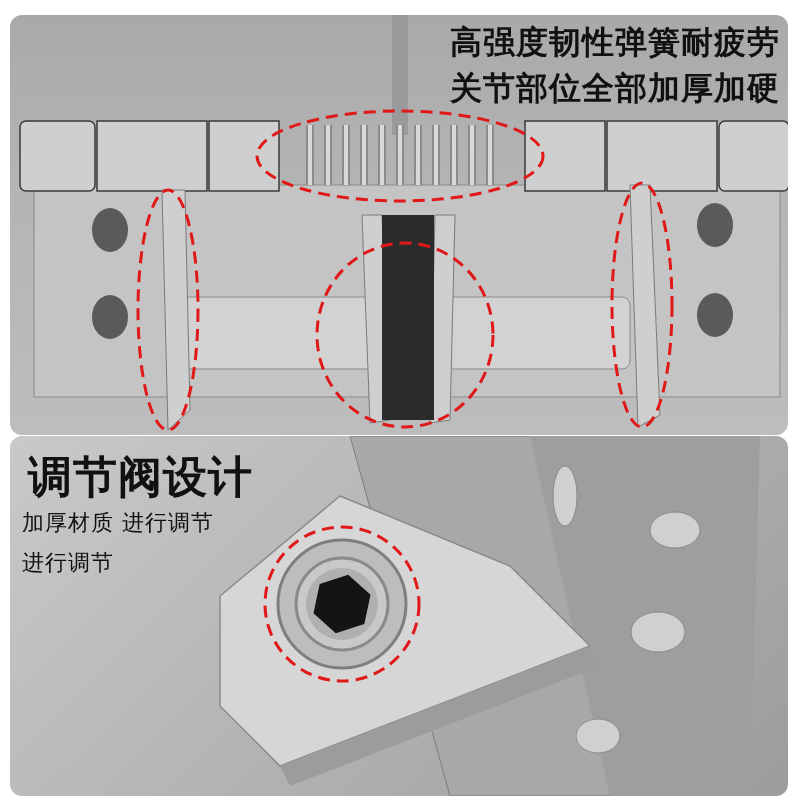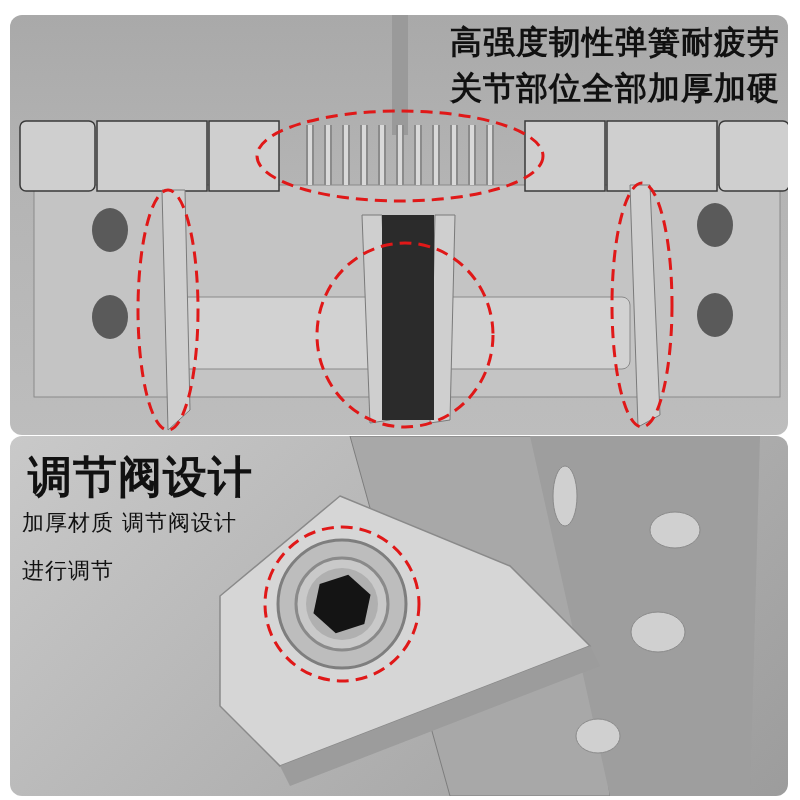--- a/index.html
+++ b/index.html
@@ -5,21 +5,21 @@
   html,body{margin:0;padding:0;background:#ffffff;}
   body{width:800px;height:800px;position:relative;overflow:hidden;font-family:"DejaVu Sans","Liberation Sans",sans-serif;}
   .panel{position:absolute;left:10px;width:778px;border-radius:12px;overflow:hidden;}
   #p1{top:8px;height:420px;background:linear-gradient(180deg,#a9a9a9 0%,#b4b4b4 40%,#bdbdbd 100%);margin-top:7px;}
   #p2{top:436px;height:360px;background:linear-gradient(135deg,#c9c9c9 0%,#b3b3b3 50%,#9c9c9c 100%);}
   .t-headline{position:absolute;color:#111;font-weight:bold;letter-spacing:1px;white-space:nowrap;}
   #p1 .l1{right:8px;top:6px;font-size:32px;}
   #p1 .l2{right:8px;top:52px;font-size:32px;}
   #p2 .h{left:18px;top:12px;font-size:44px;}
   #p2 .s1{left:12px;top:72px;font-size:22px;font-weight:normal;}
-  #p2 .s2{left:12px;top:112px;font-size:22px;font-weight:normal;margin-top:8px;}
+  #p2 .s2{left:12px;top:112px;font-size:22px;font-weight:normal;}
   svg{position:absolute;left:0;top:0;}
 </style>
 </head>
 <body>
 
 <div class="panel" id="p1">
   <svg width="778" height="420" viewBox="0 0 778 420">
 
     <rect x="382" y="0" width="16" height="120" fill="#9a9a9a"></rect>
 
@@ -85,15 +85,15 @@
 
     <circle cx="332" cy="168" r="64" fill="#bdbdbd" stroke="#7e7e7e" stroke-width="3"></circle>
     <circle cx="332" cy="168" r="46" fill="#c9c9c9" stroke="#8a8a8a" stroke-width="3"></circle>
     <circle cx="332" cy="168" r="36" fill="#b0b0b0"></circle>
 
     <polygon points="332,138 358,153 358,183 332,198 306,183 306,153" fill="#141414" transform="rotate(12 332 168)"></polygon>
 
     <circle cx="332" cy="168" r="77" fill="none" stroke="#e01818" stroke-width="3" stroke-dasharray="12,7"></circle>
   </svg>
   <div class="t-headline h">调节阀设计</div>
-  <div class="t-headline s1">加厚材质 调节阀设计</div>
+  <div class="t-headline s1">加厚材质 进行调节</div>
   <div class="t-headline s2">进行调节</div>
 </div>
 
 </body></html>

